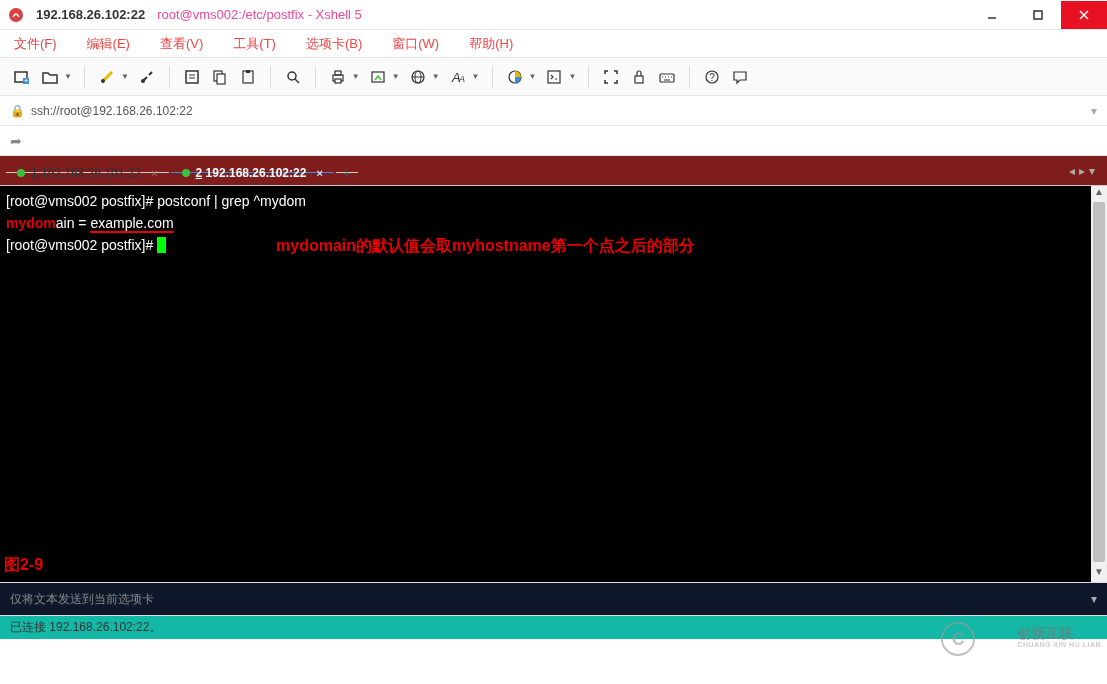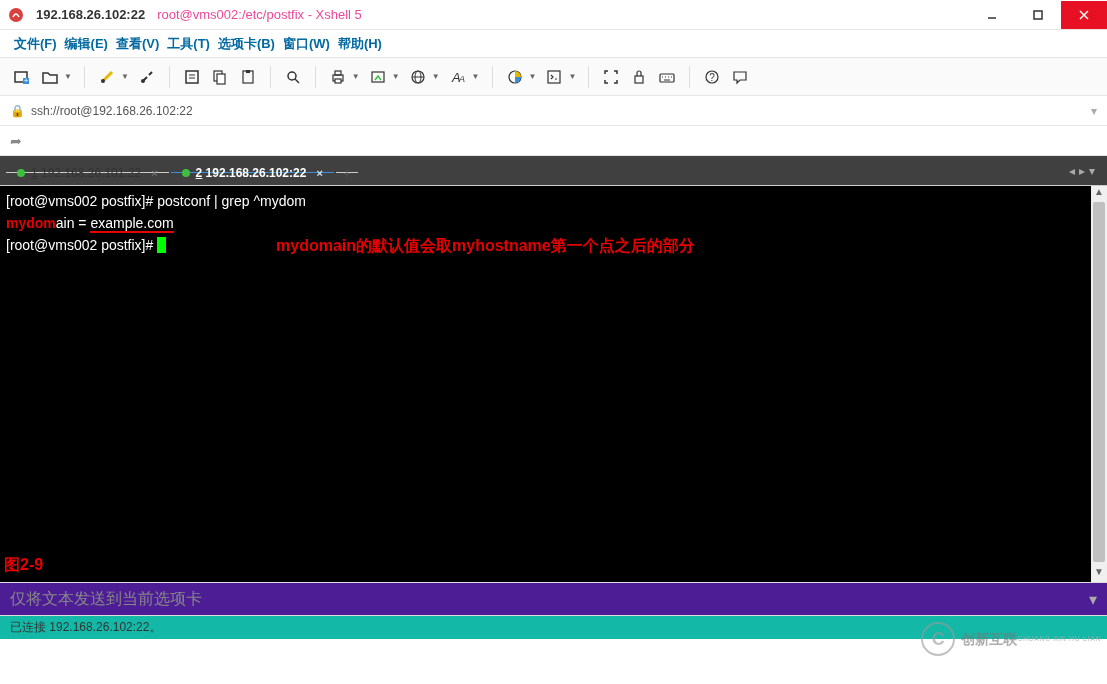--- a/index.html
+++ b/index.html
@@ -4,57 +4,57 @@
 <style>
 * { margin: 0; padding: 0; box-sizing: border-box; font-family: "Microsoft YaHei", Tahoma, sans-serif; }
 body { width: 1107px; height: 684px; background: #fff; position: relative; overflow: hidden; }
 .titlebar { height: 30px; background: #fff; display: flex; align-items: center; padding: 0 0 0 8px; border-bottom: 1px solid #e5e5e5; }
 .titlebar .logo { width: 16px; height: 16px; margin-right: 12px; }
 .titlebar .title-main { font-weight: bold; font-size: 13px; color: #333; }
 .titlebar .title-sub { font-size: 13px; color: #ec4899; margin-left: 12px; }
 .titlebar .winbtns { margin-left: auto; display: flex; }
 .titlebar .winbtn { width: 46px; height: 28px; display: flex; align-items: center; justify-content: center; color: #555; font-size: 13px; }
 .titlebar .winbtn.close { background: #e81123; color: #fff; font-size: 14px; }
-.menubar { height: 28px; display: flex; align-items: center; padding: 0 14px; gap: 8px; font-size: 13px; color: #0369a1; border-bottom: 1px solid #e5e5e5; font-weight: bold; }
+.menubar { height: 28px; display: flex; align-items: center; padding: 0 14px; gap: 30px; font-size: 13px; color: #ef4444; border-bottom: 1px solid #e5e5e5; }
 .menubar span { cursor: default; }
 .toolbar { height: 38px; display: flex; align-items: center; padding: 0 10px; gap: 4px; border-bottom: 1px solid #e5e5e5; background: #fafafa; }
 .tb-ic { width: 24px; height: 24px; display: flex; align-items: center; justify-content: center; border-radius: 2px; }
 .tb-ic svg { display: block; }
 .tb-sep { width: 1px; height: 22px; background: #ddd; margin: 0 6px; }
 .tb-dd { font-size: 8px; color: #666; margin-left: -2px; margin-right: 2px; }
 .addrbar { height: 30px; display: flex; align-items: center; padding: 0 10px; font-size: 12px; color: #555; border-bottom: 1px solid #e5e5e5; background: #fff; }
 .addrbar .lock { margin-right: 6px; color: #888; }
 .hintbar { height: 30px; display: flex; align-items: center; padding: 0 10px; font-size: 12px; color: #666; border-bottom: 1px solid #e5e5e5; background: #fff; }
 .hintbar .arrow { margin-right: 6px; color: #888; font-size: 14px; }
-.tabstrip { height: 30px; background: #404040; display: flex; align-items: stretch; border-bottom: 1px solid #ccc; padding: 13px 6px; position: relative; }
+.tabstrip { height: 30px; background: #7f1d1d; display: flex; align-items: stretch; border-bottom: 1px solid #ccc; padding: 13px 6px; position: relative; }
 .tab { display: flex; align-items: center; padding: 0 10px; font-size: 12px; gap: 6px; border: 1px solid #ccc; border-bottom: none; background: #fff; margin-top: 3px; margin-right: 2px; }
 .tab.inactive { background: #fff; color: #333; }
 .tab.active { background: #3a8fdd; color: #fff; font-weight: bold; border-color: #3a8fdd; }
 .tab .dot { width: 8px; height: 8px; border-radius: 50%; }
 .tab .dot.green { background: #3fbf3f; }
 .tab .close-x { font-size: 11px; color: #888; margin-left: 4px; }
 .tab.active .close-x { color: #cfe6fa; }
 .tab .num { text-decoration: underline; }
 .addtab { width: 22px; display: flex; align-items: center; justify-content: center; border: 1px solid #ccc; border-bottom: none; background: #fff; margin-top: 3px; font-size: 14px; color: #555; }
 .tabnav { margin-left: auto; display: flex; align-items: center; gap: 4px; color: #aaa; font-size: 12px; padding-right: 6px; }
 .terminal { background: #000; color: #fff; font-family: "Courier New", monospace; font-size: 14px; height: 396px; position: relative; overflow: hidden; }
 .terminal-inner { padding: 4px 6px; line-height: 22px; }
 .term-line { white-space: pre; }
 .redlabel { color: #e60000; font-weight: bold; }
 .annot { color: #e60000; font-weight: bold; position: absolute; }
 .cursor { display: inline-block; width: 9px; height: 16px; background: #00ff00; vertical-align: text-bottom; }
 .underline-red { border-bottom: 2px solid #e60000; }
 .scrollbar { position: absolute; right: 0; top: 0; width: 16px; height: 100%; background: #f0f0f0; }
 .scrollbar .thumb { position: absolute; left: 2px; width: 12px; background: #c0c0c0; border-radius: 2px; }
-.sendbar { height: 26px; display: flex; align-items: center; padding: 16px 10px; font-size: 16px; color: #888; border-top: 1px solid #ddd; background: #4c1d95; }
+.sendbar { height: 26px; display: flex; align-items: center; padding: 16px 10px; font-size: 12px; color: #888; border-top: 1px solid #ddd; background: #0f172a; }
 .statusbar { height: 24px; display: flex; align-items: center; padding: 0 10px; font-size: 12px; color: #333; background: #14b8a6; border-top: 1px solid #ddd; gap: 18px; }
 .statusbar .right { margin-left: auto; display: flex; gap: 20px; align-items: center; }
 .watermark { position: absolute; right: 6px; bottom: 28px; opacity: 0.6; display: flex; align-items: center; gap: 6px; color: #999; font-size: 11px; }
 .watermark .wm-logo { width: 34px; height: 34px; border: 2px solid #999; border-radius: 50%; display: flex; align-items: center; justify-content: center; font-weight: bold; font-size: 18px; color: #999; }
-.watermark .wm-text { display: flex; flex-direction: row; line-height: 12px; font-weight: bold; }
+.watermark .wm-text { display: flex; flex-direction: column; line-height: 12px; font-weight: bold; margin-left: 36px; }
 </style>
 </head>
 <body>
 
 <div class="titlebar">
   <span class="logo">
     <svg width="16" height="16" viewBox="0 0 16 16">
         <circle cx="8" cy="8" r="7" fill="#d94040"></circle>
         <path d="M5 10 Q8 4 11 10" stroke="#fff" stroke-width="1.5" fill="none"></path>
       </svg>

